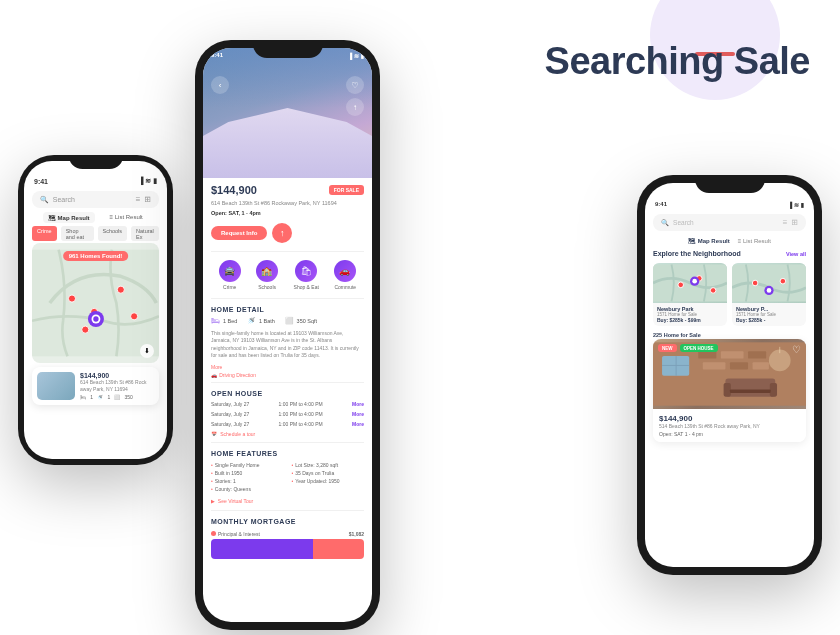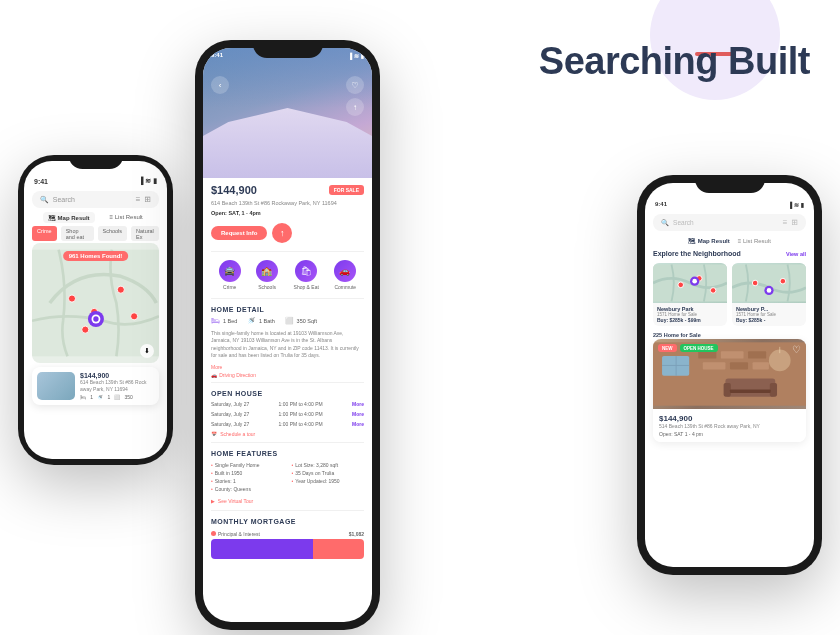--- a/index.html
+++ b/index.html
@@ -642,21 +642,21 @@
   </style>
 </head>
 <body>
 
 <div class="bg-circle-light"></div>
 <div class="bg-dash"></div>
 <div class="bg-circle-purple"></div>
 <div class="bg-circle-purple-small"></div>
 
 <div class="title-area">
-  <div class="title-text">Searching Built</div>
+  <div class="title-text">Searching Sale</div>
 </div>
 
 <div class="phone phone-left">
   <div class="phone-notch"></div>
   <div class="phone-screen">
 
     <div class="p1-status">
       <span>9:41</span>
       <span>▐ ≋ ▮</span>
     </div>

